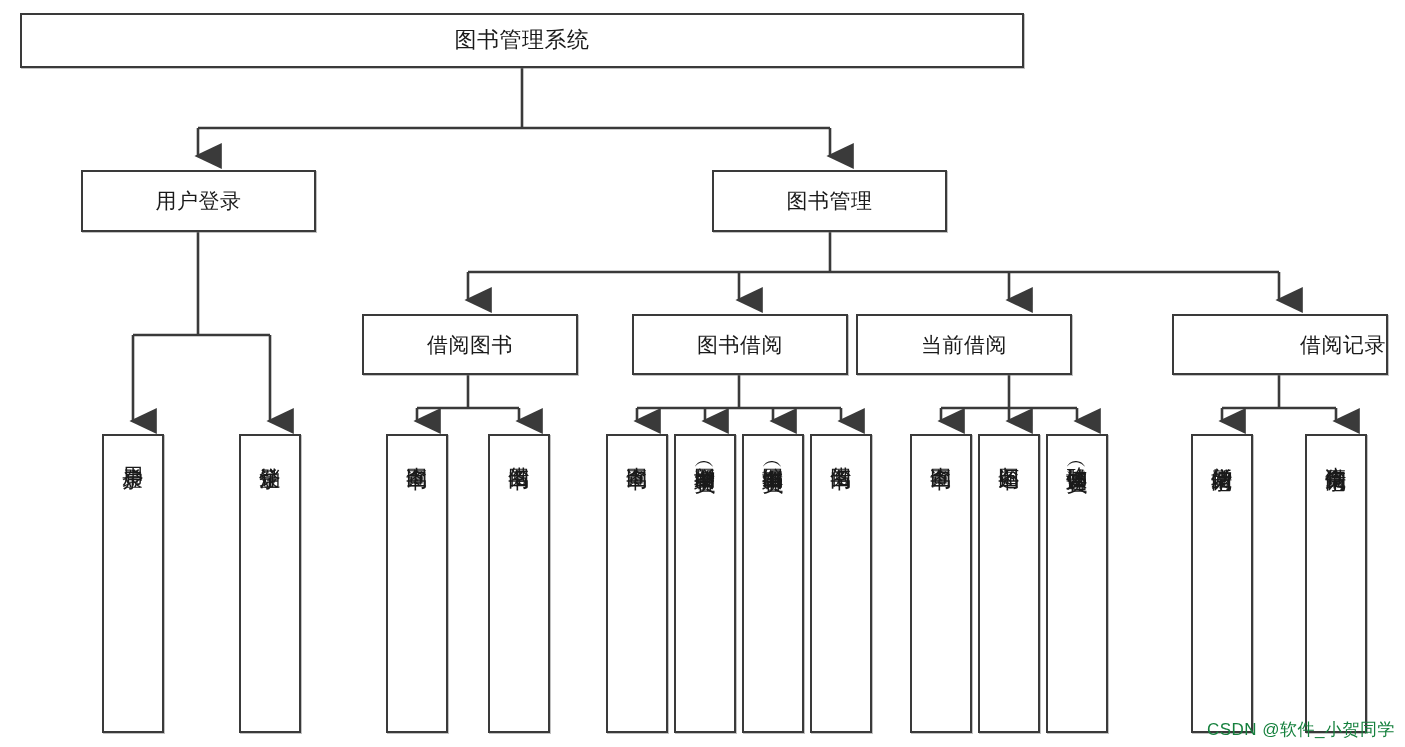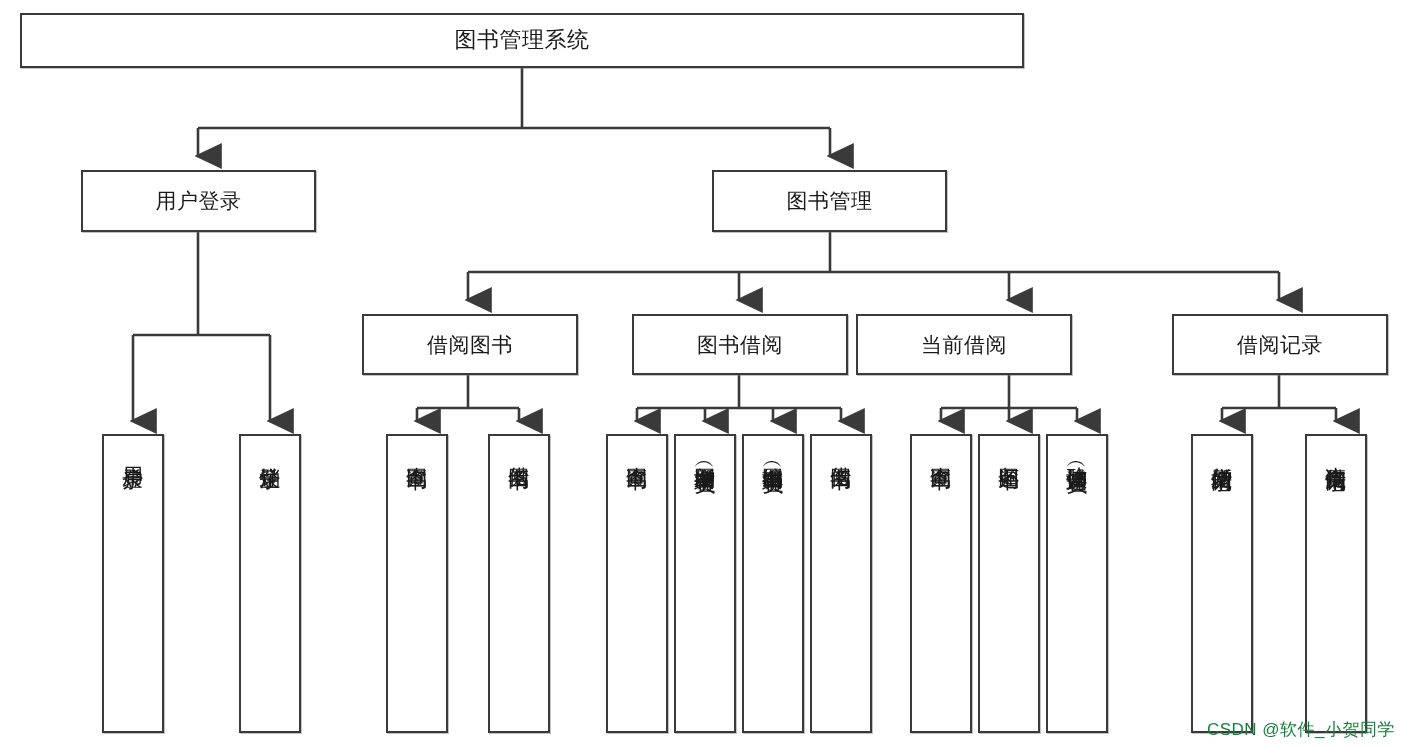--- a/index.html
+++ b/index.html
@@ -137,21 +137,21 @@
 
   <div class="node horizontal" style="left:362px; top:314px; width:216px; height:61px;">
     <span>借阅图书</span>
   </div>
   <div class="node horizontal" style="left:632px; top:314px; width:216px; height:61px;">
     <span>图书借阅</span>
   </div>
   <div class="node horizontal" style="left:856px; top:314px; width:216px; height:61px;">
     <span>当前借阅</span>
   </div>
-  <div class="node horizontal" style="left:1172px; top:314px; width:216px; height:61px;">
+  <div class="node horizontal" style="left:1172px; top:314px; width:216px; height:61px;justify-content:flex-end;">
     <span>借阅记录</span>
   </div>
 
   <div class="node vertical" style="left:102px; top:434px; width:62px; height:299px;">
     <span class="vtext">用户登录</span>
   </div>
   <div class="node vertical" style="left:239px; top:434px; width:62px; height:299px;">
     <span class="vtext">注销登录</span>
   </div>
 

